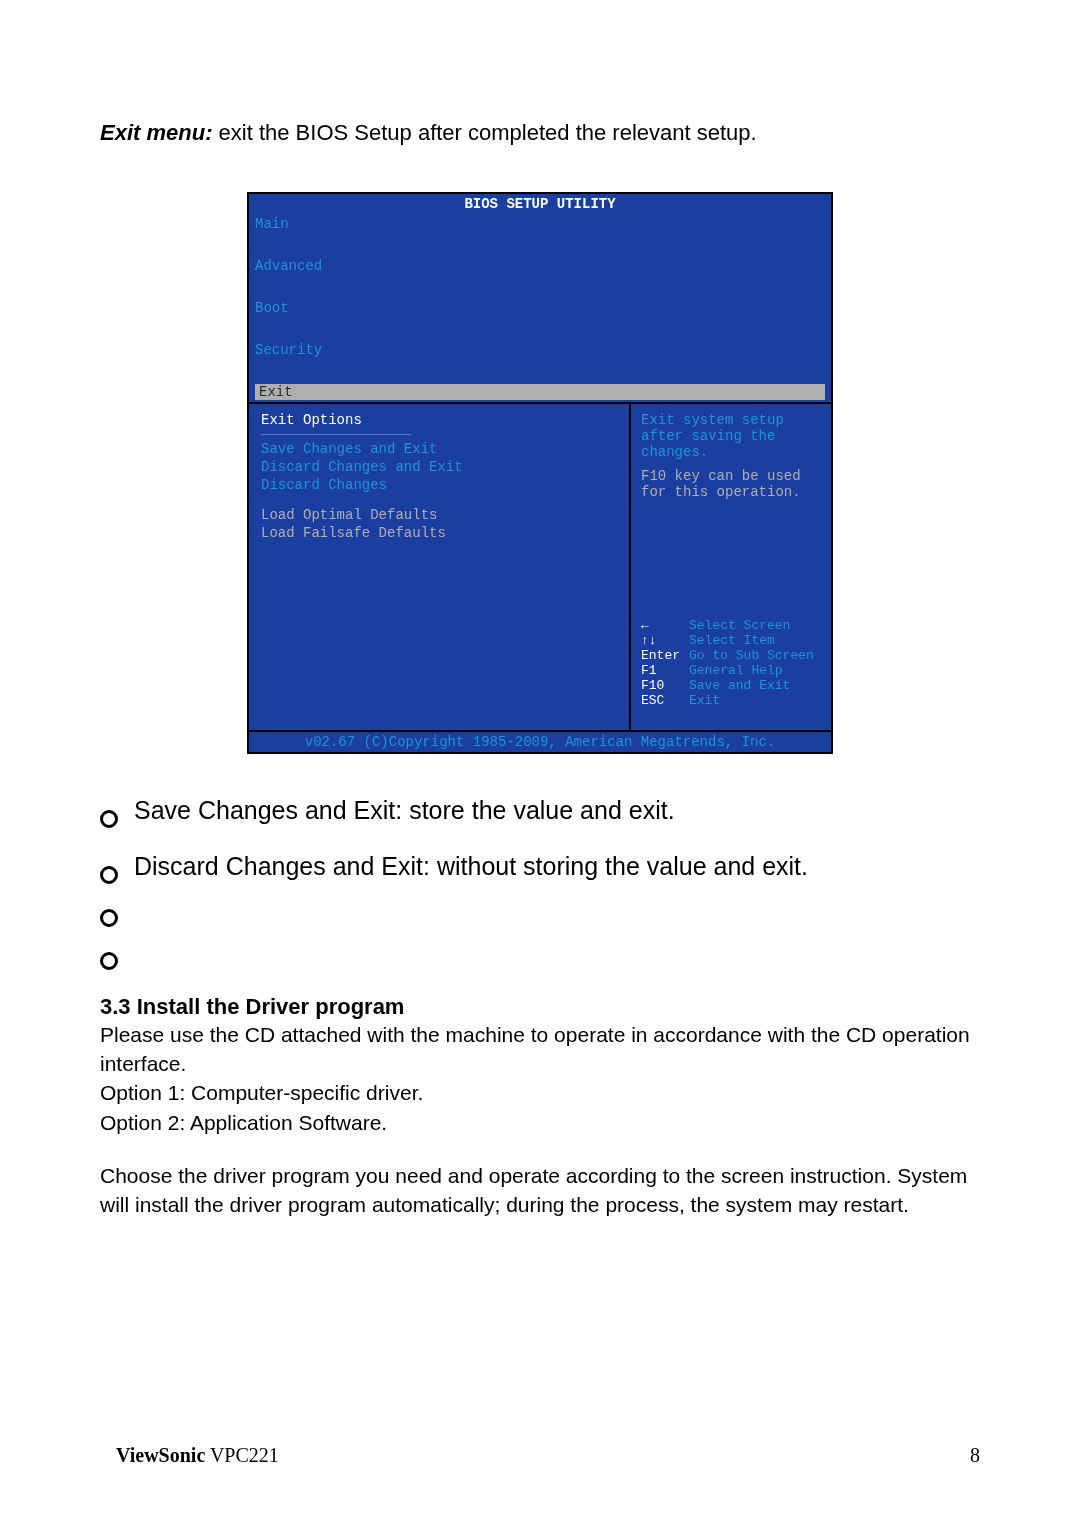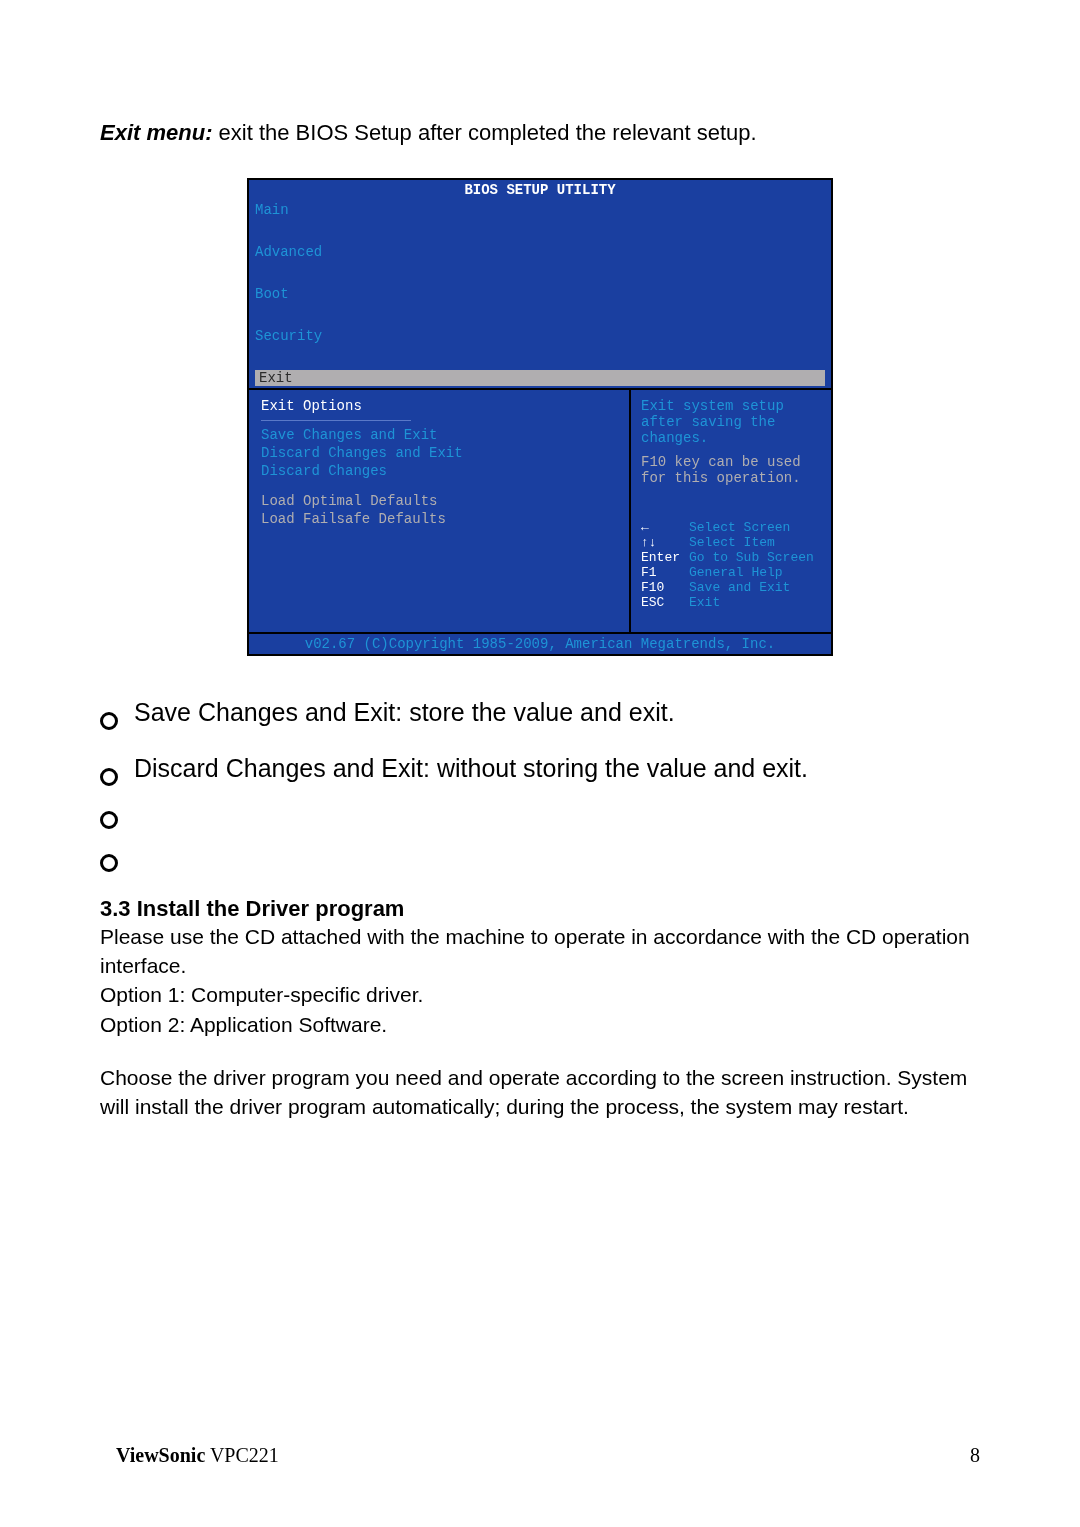--- a/index.html
+++ b/index.html
@@ -5,21 +5,21 @@
   * { margin: 0; padding: 0; box-sizing: border-box; }
   body {
     width: 1080px;
     height: 1527px;
     background: #ffffff;
     font-family: Arial, Helvetica, sans-serif;
     color: #000000;
     position: relative;
     padding: 120px 100px 60px 100px;
   }
-  .intro-line { font-size: 22px; margin-bottom: 32px; }
+  .intro-line { font-size: 22px; margin-bottom: 46px; }
   .intro-line .bold-italic { font-weight: bold; font-style: italic; }
 
   .bios-wrap {
     width: 586px;
     margin: 0 auto 40px auto;
     font-family: "Courier New", monospace;
     font-size: 14px;
     color: #ffffff;
   }
   .bios-titlebar {
@@ -38,21 +38,21 @@
     border-right: 2px solid #000000;
     gap: 26px;
     flex-direction: column;
   }
   .bios-tab { color: #1e94d6; }
   .bios-tab.selected { background: #b0aeb0; color: #2b2b2b; padding: 0 4px; }
 
   .bios-body {
     display: flex;
     border: 2px solid #000000;
-    height: 246px;
+    height: 330px;
   }
   .bios-left {
     flex: 1;
     background: #1a3fa0;
     padding: 8px 12px;
     border-right: 2px solid #000000;
     color: #ffffff;
   }
   .bios-left .section-title { color: #ffffff; }
   .bios-left hr { border: none; border-top: 1px solid #5a79c8; margin: 6px 0; width: 150px; }

